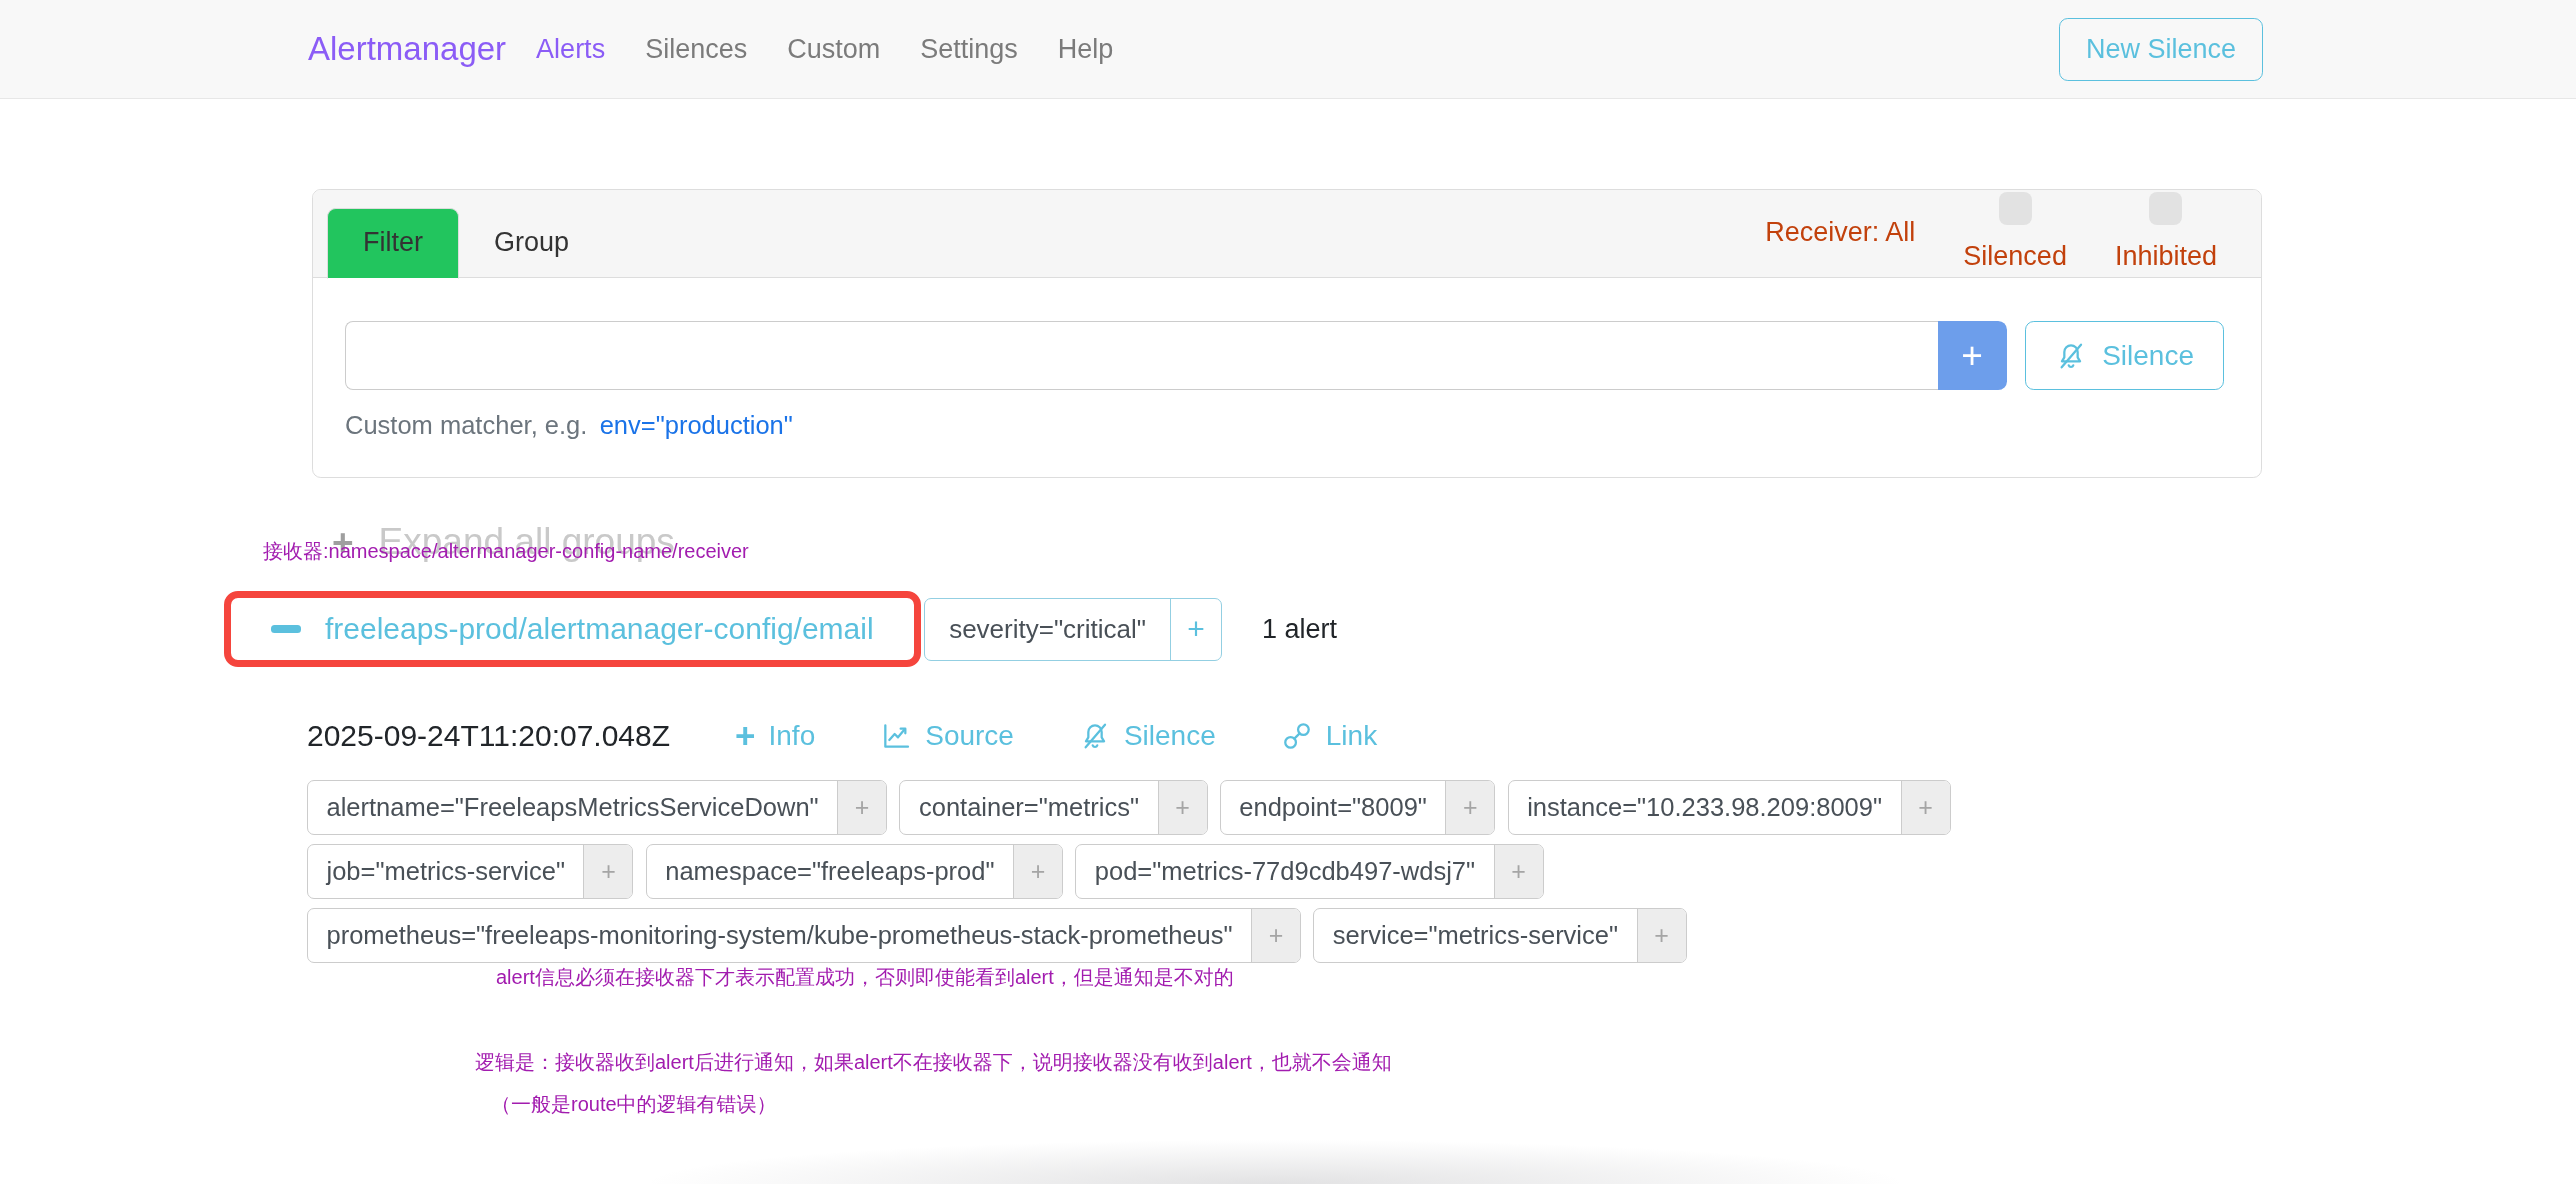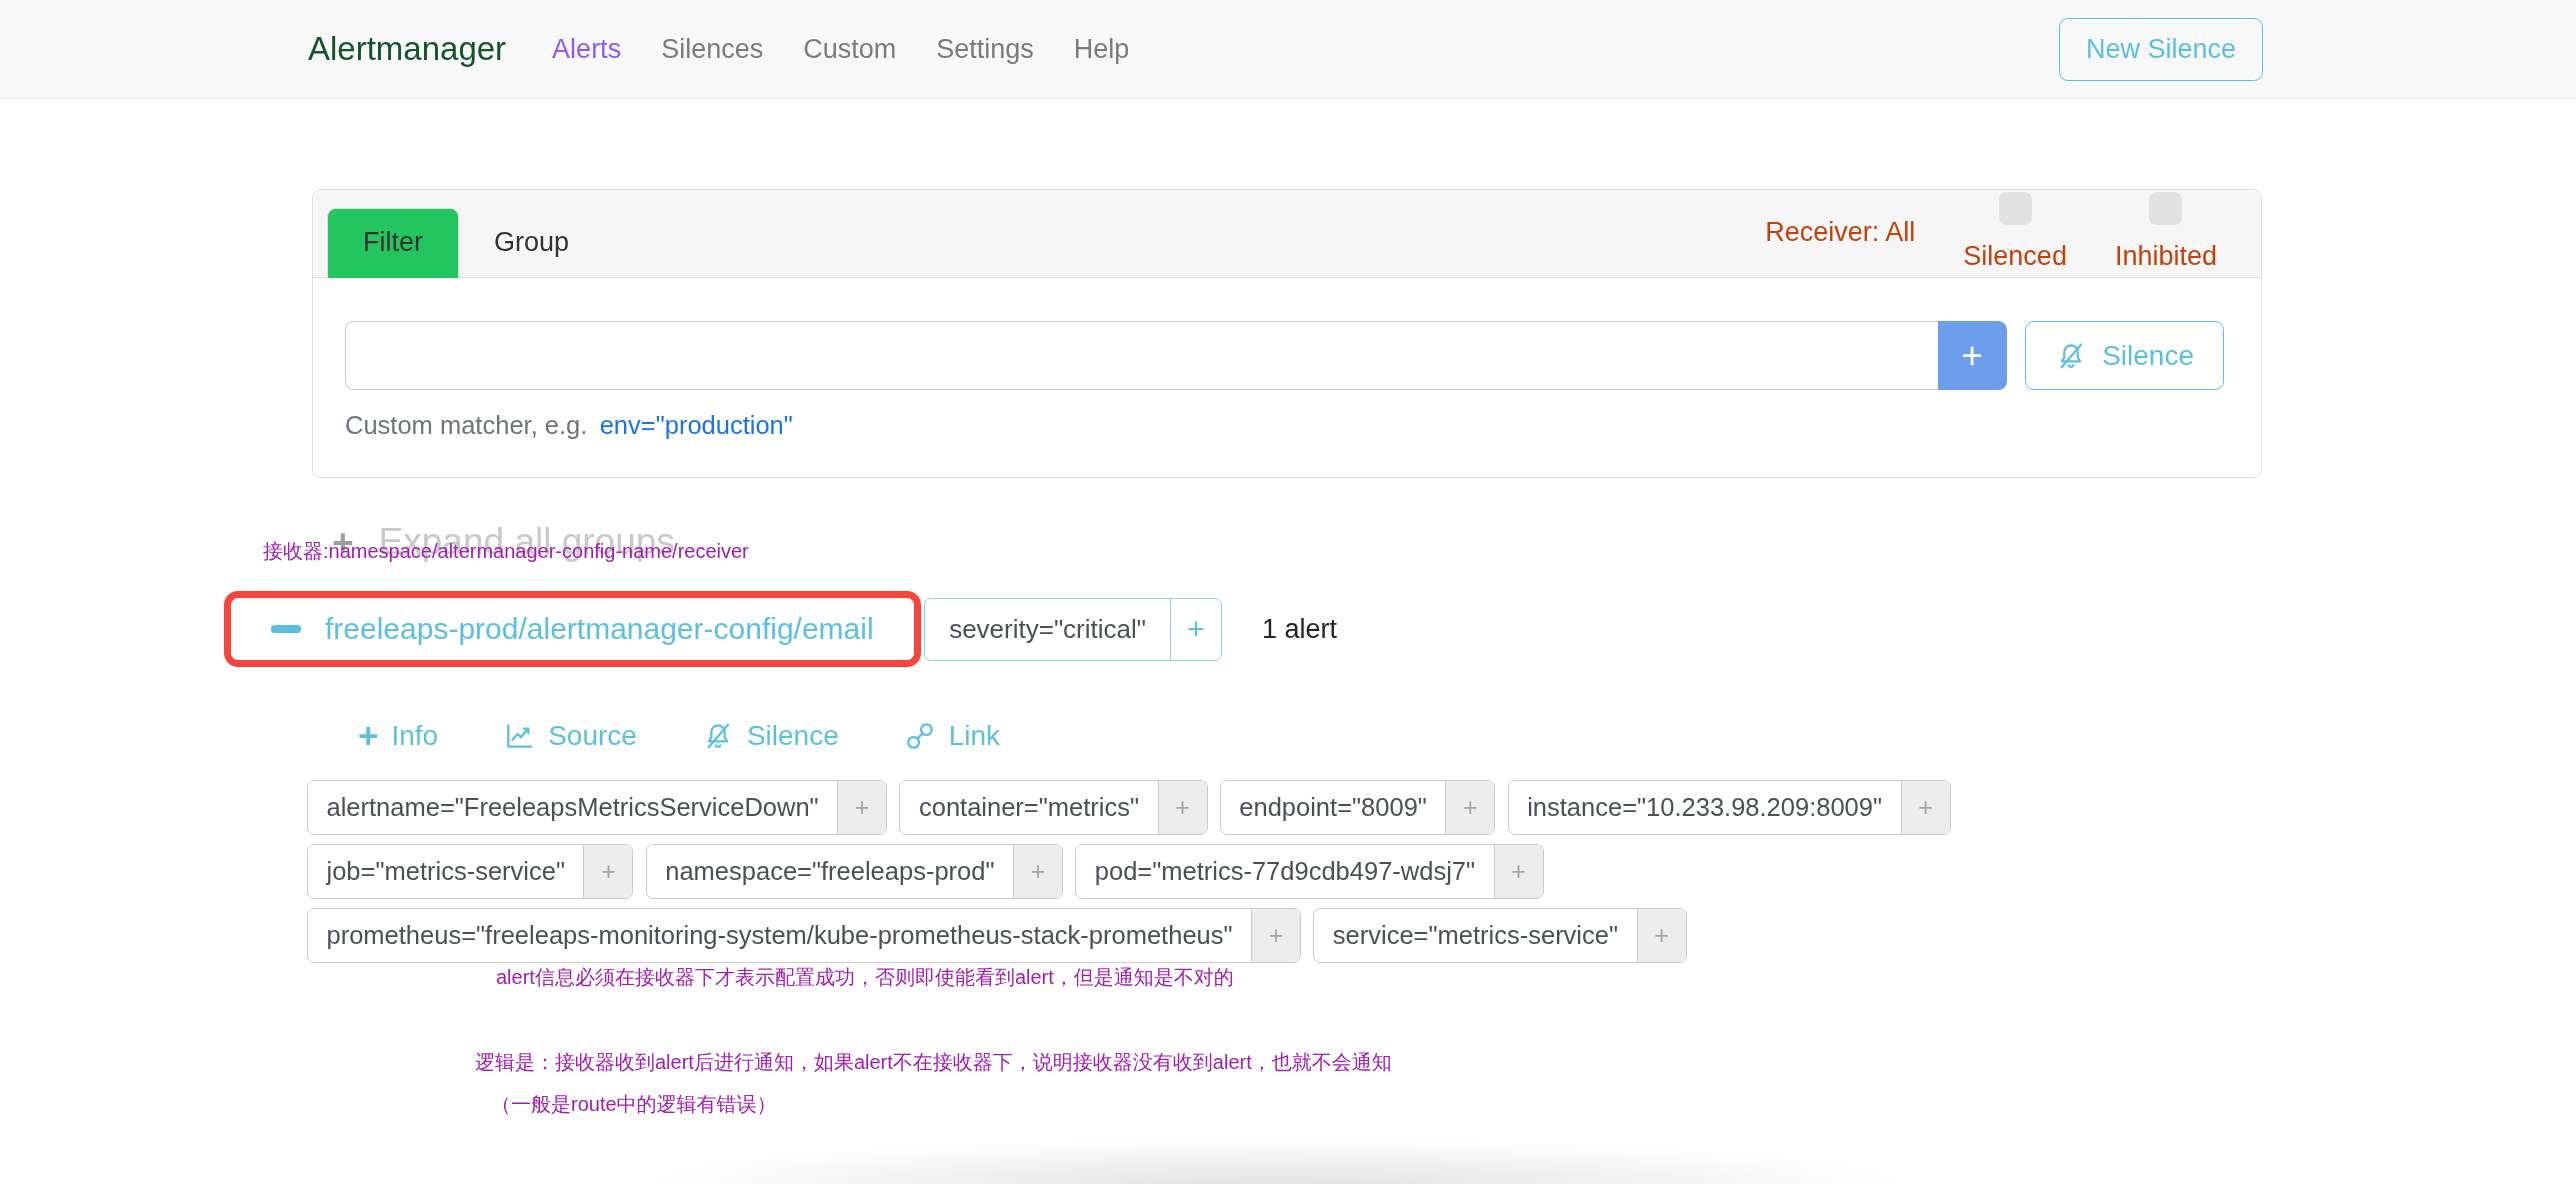--- a/index.html
+++ b/index.html
@@ -2,21 +2,21 @@
 <html style="font-size:14px"><head>
 <meta charset="utf-8">
 <style>
   * { margin:0; padding:0; box-sizing:border-box; }
   html,body { width:2576px; height:1184px; background:#fff; overflow:hidden; }
   body { font-family:"Liberation Sans","DejaVu Sans",sans-serif; position:relative; color:#212529; }
 
   
   .navbar { height:99px; background:#f8f8f8; border-bottom:1.8px solid #e7e7e7;
             display:flex; align-items:center; padding:0 313px 0 308px; }
-  .brand { font-size:33px; color:#14532d; font-weight:500; margin-right:46px; }
+  .brand { font-size:33px; color:#8b5cf6; font-weight:500; margin-right:30px; }
   .nav-link { font-size:27px; color:#7b7b7b; margin-right:40px; cursor:pointer; }
   .nav-link.active { color:#8b5cf6; }
   .new-silence-btn { margin-left:auto; font-size:27px; color:#5bc0de; background:transparent;
             border:1.8px solid #5bc0de; border-radius:8.8px; padding:15px 26px; cursor:pointer; }
 
   
   .panel { position:absolute; left:312px; top:189px; width:1950px; height:289px;
            background:#fff; border:1.8px solid #ddd; border-radius:8.8px; }
   .panel-header { background:#f6f6f6; border-bottom:1.8px solid #ddd; border-radius:8px 8px 0 0;
            height:88px; display:flex; align-items:flex-end; padding:0 44px 0 14px; position:relative; }
@@ -144,20 +144,21 @@
     <span class="receiver-name">freeleaps-prod/alertmanager-config/email</span>
   </div>
   <div class="sev-group">
     <span class="sev-text">severity="critical"</span>
     <span class="sev-plus">+</span>
   </div>
   <span class="alert-count">1 alert</span>
 </div>
 
 <div class="alert-header">
+  <span class="timestamp">2025-09-24T11:20:07.048Z</span>
   <span class="action">
     <span class="plus-glyph">+</span>
     <span>Info</span>
   </span>
   <span class="action">
     <svg viewBox="0 0 24 24" fill="none" stroke="currentColor" stroke-width="1.7" stroke-linecap="round" stroke-linejoin="round">
       <path d="M4 4v16h17"></path>
       <polyline points="7,15 11,10.5 13.5,13 18.5,7"></polyline>
       <polyline points="15.5,6.5 19,6.5 19,10"></polyline>
     </svg>

